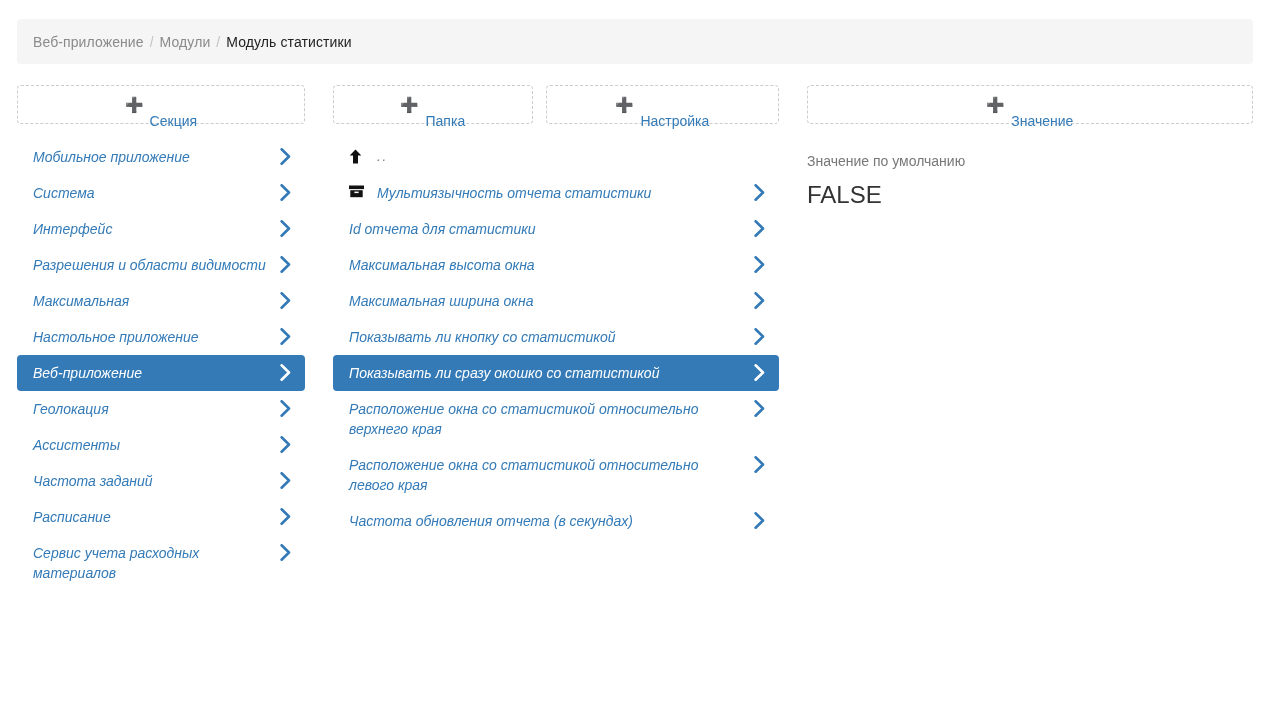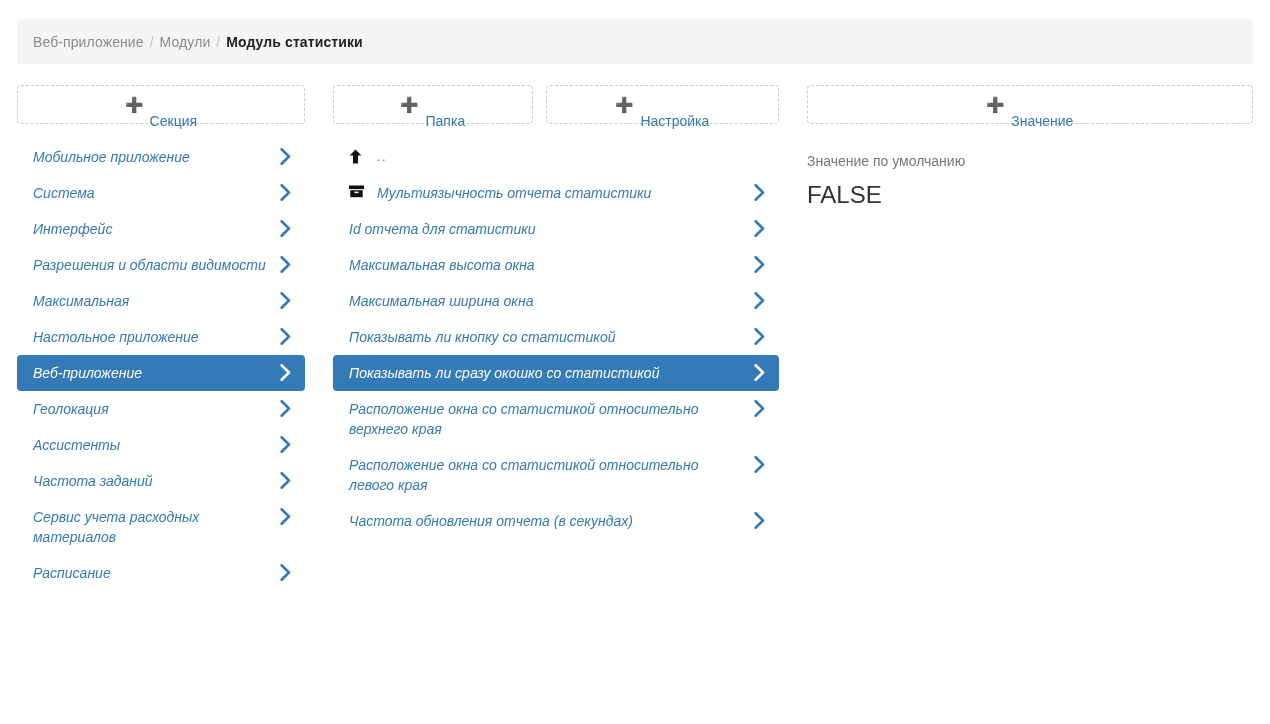--- a/index.html
+++ b/index.html
@@ -21,21 +21,21 @@
     border-radius: 4px;
     display: flex; align-items: center;
     padding: 0 16px;
   }
   .bc-item {
     font-size: 14px;
     color: #8a8a8a;
     letter-spacing: 0.1px;
   }
   .bc-item.link { color: #8a8a8a; cursor: pointer; }
-  .bc-item.active { color: #222222; font-weight: bold; }
+  .bc-item.active { color: #222222; font-weight: normal; }
   .bc-sep {
     color: #c4c4c4;
     font-size: 14px;
     margin: 0 6px;
   }
 
   
   .col { position: absolute; top: 85px; }
   .col-section  { left: 17px;  width: 288px; }
   .col-folder   { left: 333px; width: 200px; }
@@ -250,29 +250,29 @@
       </div>
       <div class="row">
         <div class="txt">Частота заданий</div>
         <span class="chev">
           <svg class="ic" width="11" height="17" viewBox="0 0 11 17" aria-hidden="true">
             <path d="M1.6 1.3 L9.0 8.5 L1.6 15.7" fill="none" stroke="#337ab7" stroke-width="2.6" stroke-linecap="round" stroke-linejoin="round"></path>
           </svg>
         </span>
       </div>
       <div class="row">
+        <div class="txt">Расписание</div>
+        <span class="chev">
+          <svg class="ic" width="11" height="17" viewBox="0 0 11 17" aria-hidden="true">
+            <path d="M1.6 1.3 L9.0 8.5 L1.6 15.7" fill="none" stroke="#337ab7" stroke-width="2.6" stroke-linecap="round" stroke-linejoin="round"></path>
+          </svg>
+        </span>
+      </div>
+      <div class="row">
         <div class="txt">Сервис учета расходных материалов</div>
-        <span class="chev">
-          <svg class="ic" width="11" height="17" viewBox="0 0 11 17" aria-hidden="true">
-            <path d="M1.6 1.3 L9.0 8.5 L1.6 15.7" fill="none" stroke="#337ab7" stroke-width="2.6" stroke-linecap="round" stroke-linejoin="round"></path>
-          </svg>
-        </span>
-      </div>
-      <div class="row">
-        <div class="txt">Расписание</div>
         <span class="chev">
           <svg class="ic" width="11" height="17" viewBox="0 0 11 17" aria-hidden="true">
             <path d="M1.6 1.3 L9.0 8.5 L1.6 15.7" fill="none" stroke="#337ab7" stroke-width="2.6" stroke-linecap="round" stroke-linejoin="round"></path>
           </svg>
         </span>
       </div>
     </div>
 
   <div class="mid-list" id="settings-list">
       <div class="row updir">

